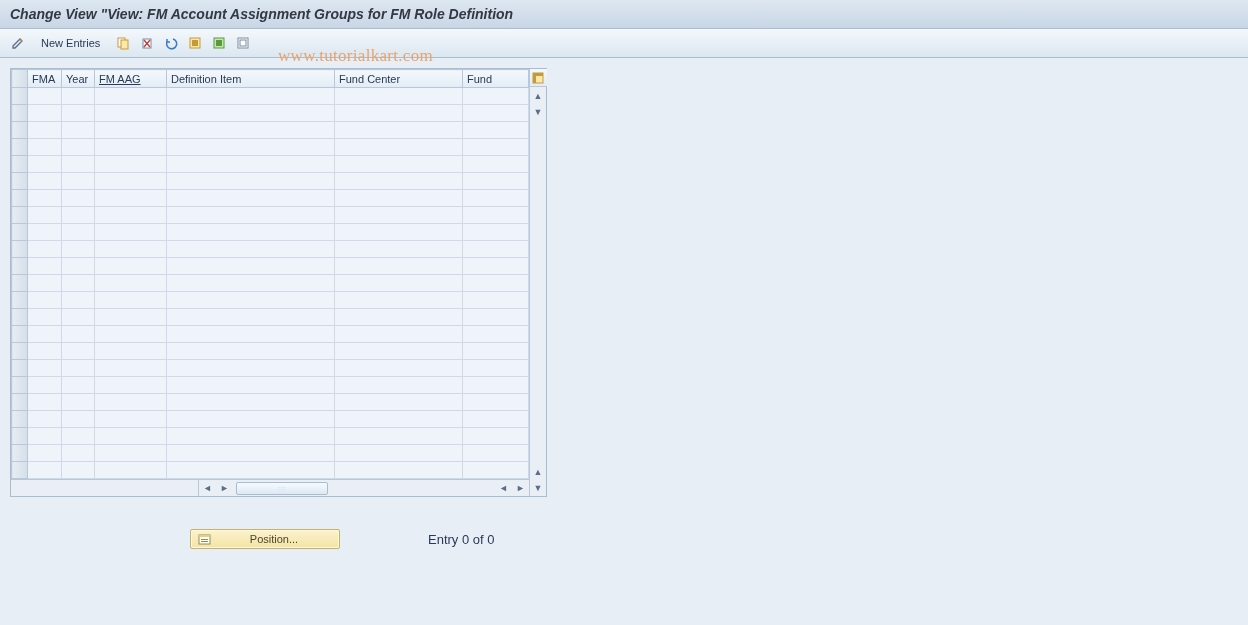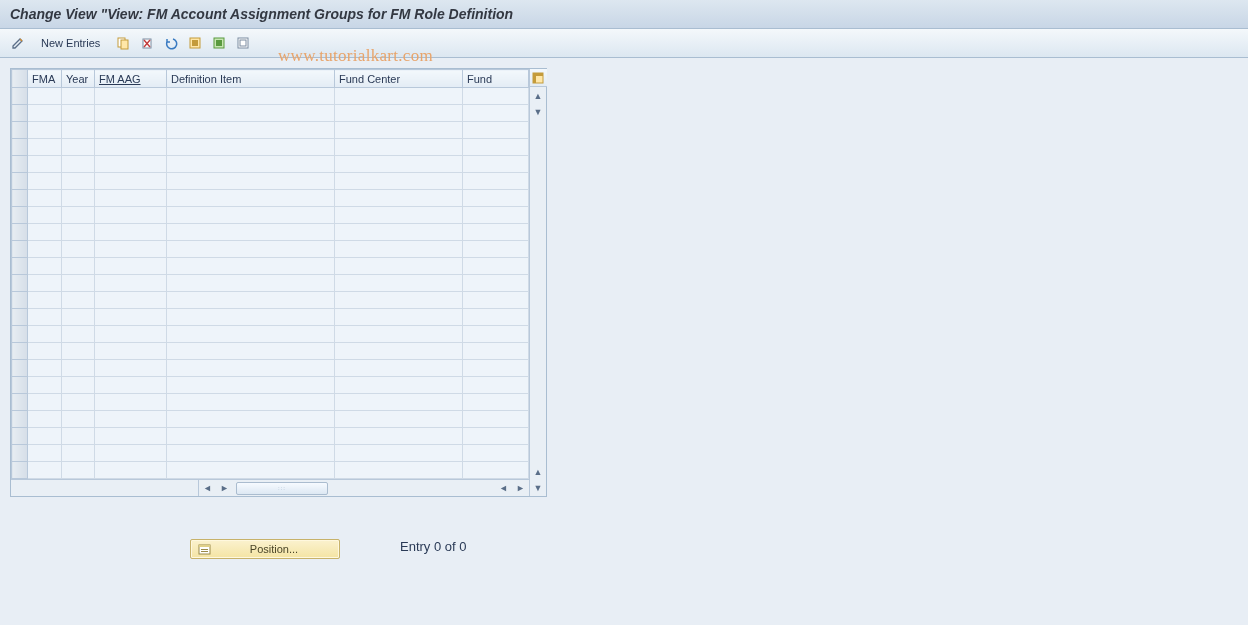--- a/index.html
+++ b/index.html
@@ -135,24 +135,25 @@
     flex: 1; display: flex; align-items: center; justify-content: space-between; padding: 0 0;
   }
   .hscroll .thumb {
     width: 92px; height: 13px;
     background: linear-gradient(#f6faff,#dde8f3);
     border: 1px solid #aabccf; border-radius: 2px;
     margin-left: 3px;
     display:flex;align-items:center;justify-content:center;color:#9fb3c8;font-size:6px;letter-spacing:1px;
   }
   .footer-bar {
-    margin-top: 42px;
+    margin-top: 32px;
     margin-left: 180px;
     display: flex;
-    gap: 60px;
+    align-items: center;
+    gap: 88px;
   }
   .position-btn {
     display: inline-flex;
     align-items: center;
     width: 150px;
     height: 20px;
     background: linear-gradient(#fbf2cf,#f4e4a3);
     border: 1px solid #c7b26a;
     border-radius: 2px;
     padding: 0 4px;

